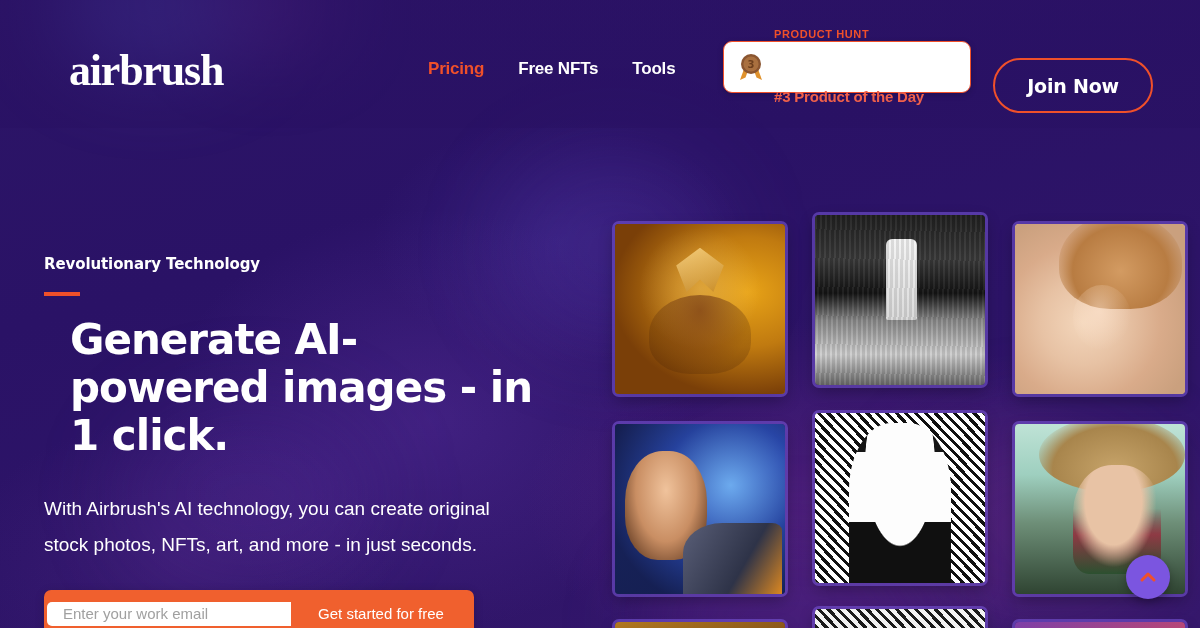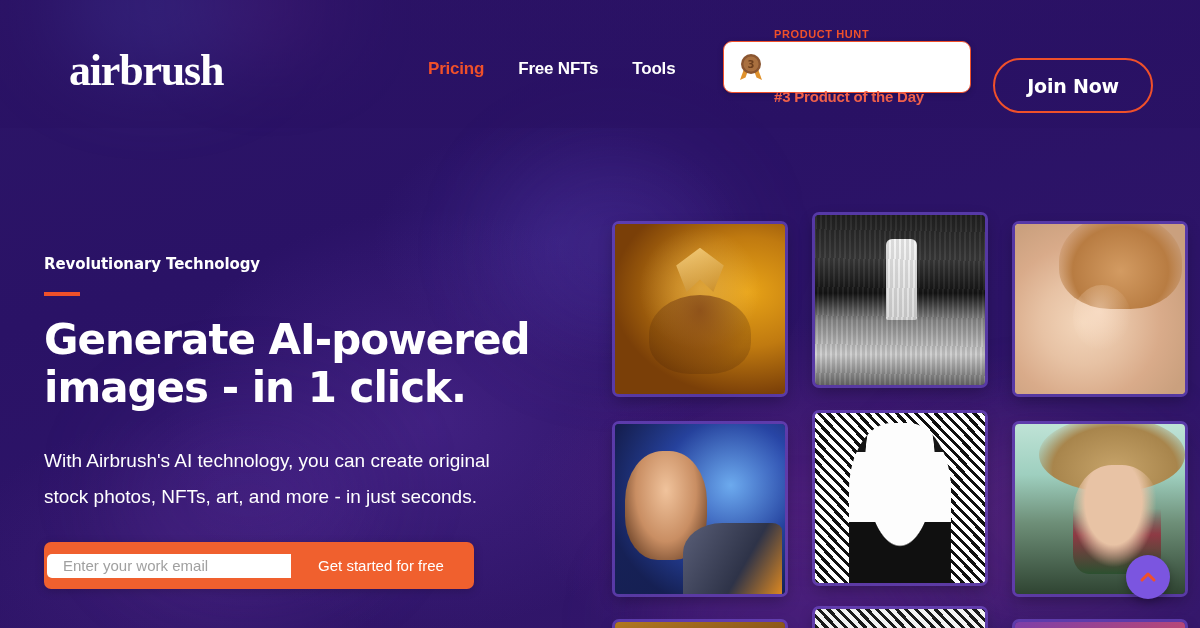--- a/index.html
+++ b/index.html
@@ -68,21 +68,21 @@
 
   
   #hero { position:absolute; left:44px; top:255px; width:500px; z-index:10; }
   #eyebrow {
     font-size:15px; font-weight:bold; color:#ffffff; letter-spacing:-0.1px;
     font-family:"DejaVu Sans", sans-serif;
   }
   #eyebrow-rule { width:36px; height:4px; background:#f0502a; margin-top:19px; }
   #headline {
     margin-top:20px; font-size:42px; line-height:48px; font-weight:bold;
-    color:#ffffff; letter-spacing:-1px; font-family:"DejaVu Sans", sans-serif;
+    color:#ffffff; letter-spacing:-1px; font-family:"DejaVu Sans", sans-serif;margin-left:26px;
   }
   #subcopy {
     margin-top:31px; font-size:19px; line-height:36px; color:#ffffff;
     font-weight:400; max-width:470px;
   }
 
   
   #signup {
     margin-top:27px; width:430px; height:47px; background:#f0602e;
     border-radius:7px; display:flex; align-items:center; padding:3px;

